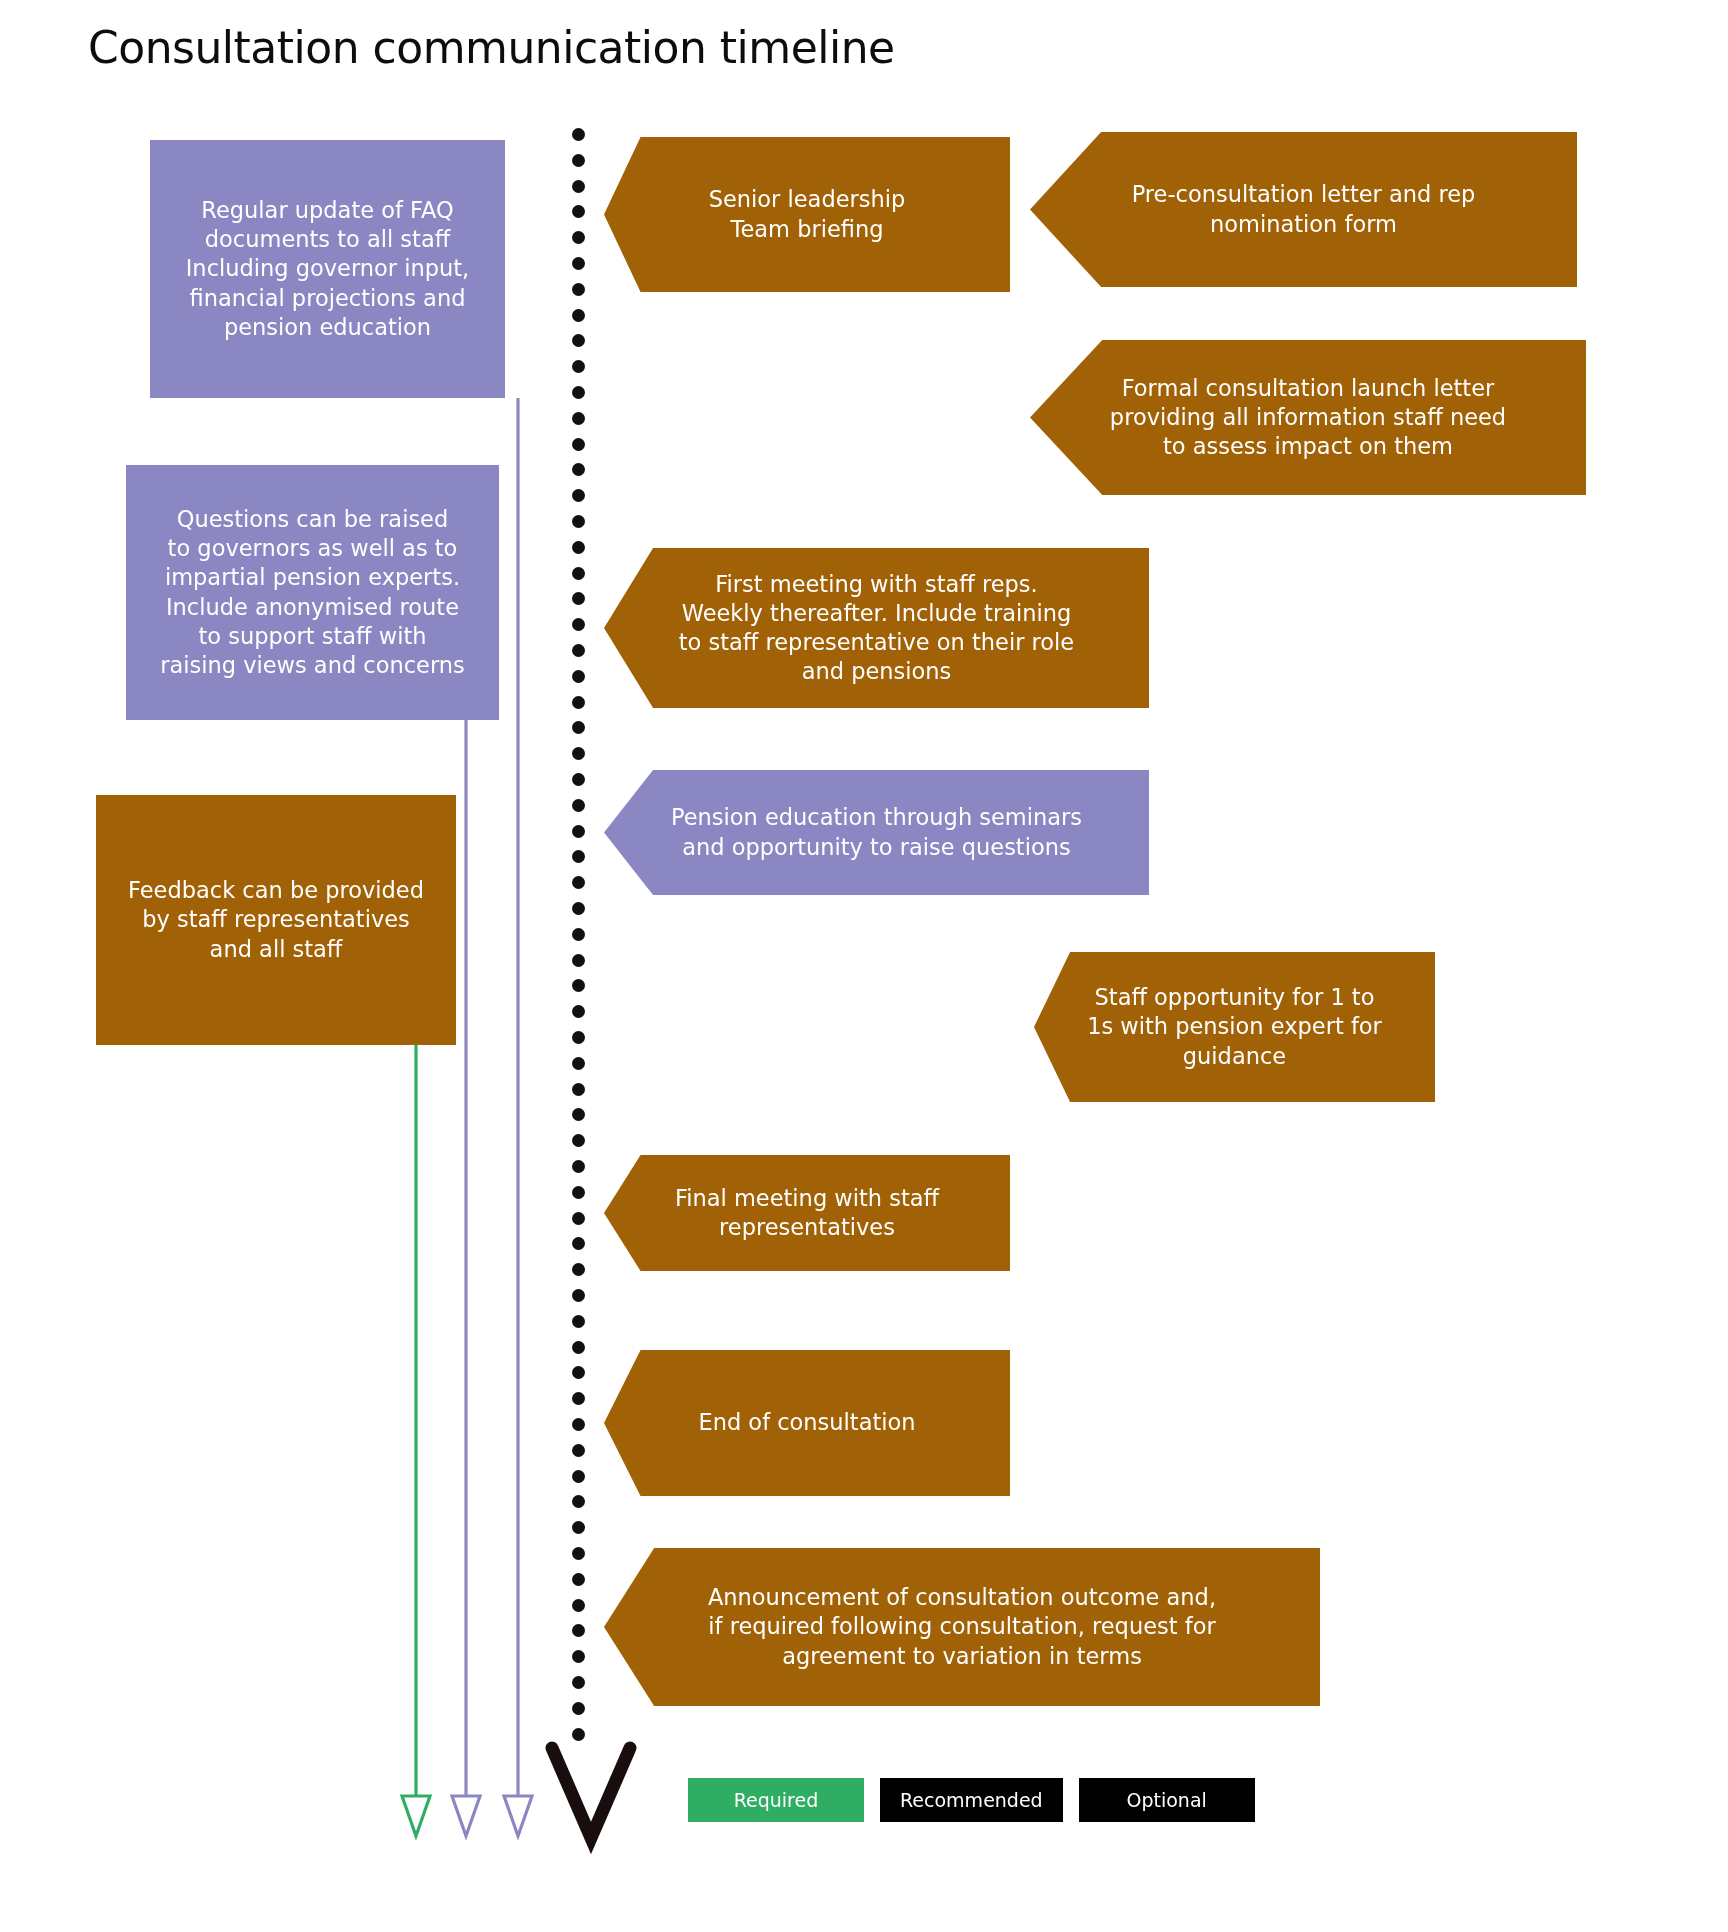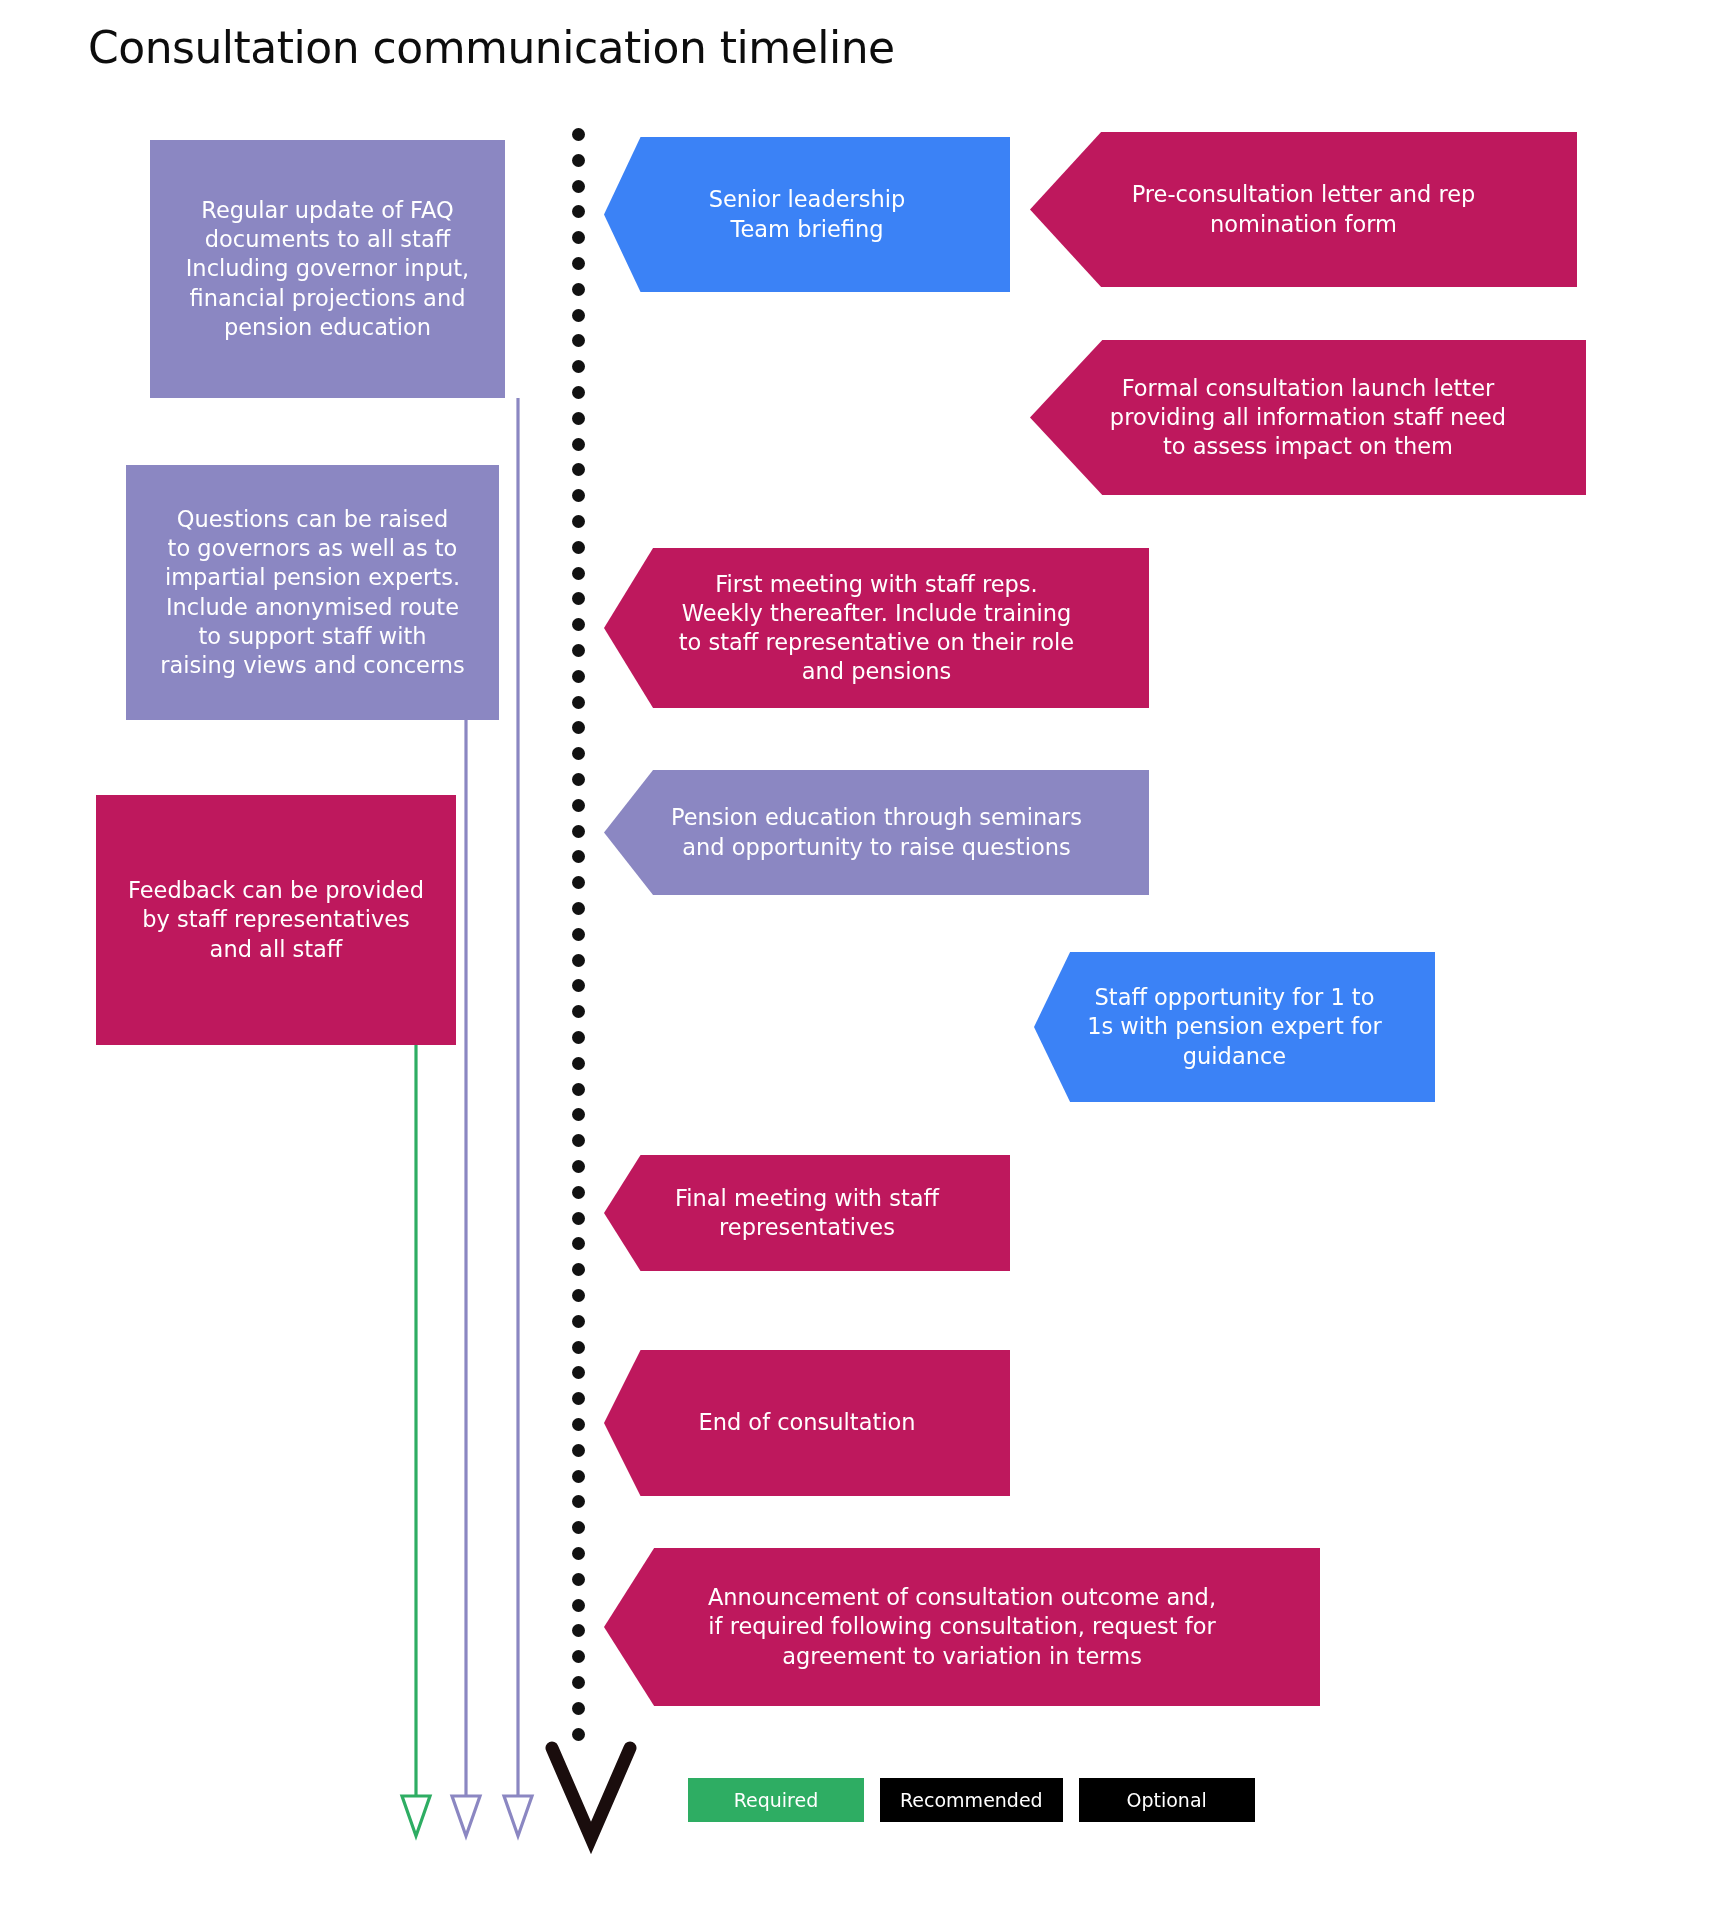--- a/index.html
+++ b/index.html
@@ -49,23 +49,23 @@
   .chev {
     clip-path: polygon(9% 0%, 100% 0%, 100% 100%, 9% 100%, 0% 50%);
   }
   .chev-wide {
     clip-path: polygon(7% 0%, 100% 0%, 100% 100%, 7% 100%, 0% 50%);
   }
   .chev-narrow {
     clip-path: polygon(13% 0%, 100% 0%, 100% 100%, 13% 100%, 0% 50%);
   }
 
-  .c-green  { background: #be185d; }
+  .c-green  { background: #a16207; }
   .c-purple { background: #8B87C2; }
-  .c-black  { background: #3b82f6; }
+  .c-black  { background: #a16207; }
 
   
   #timeline-dotted {
     position: absolute;
     left: 572px;
     top: 128px;
     width: 13px;
     height: 1620px;
   }
   #timeline-dotted .dot {

